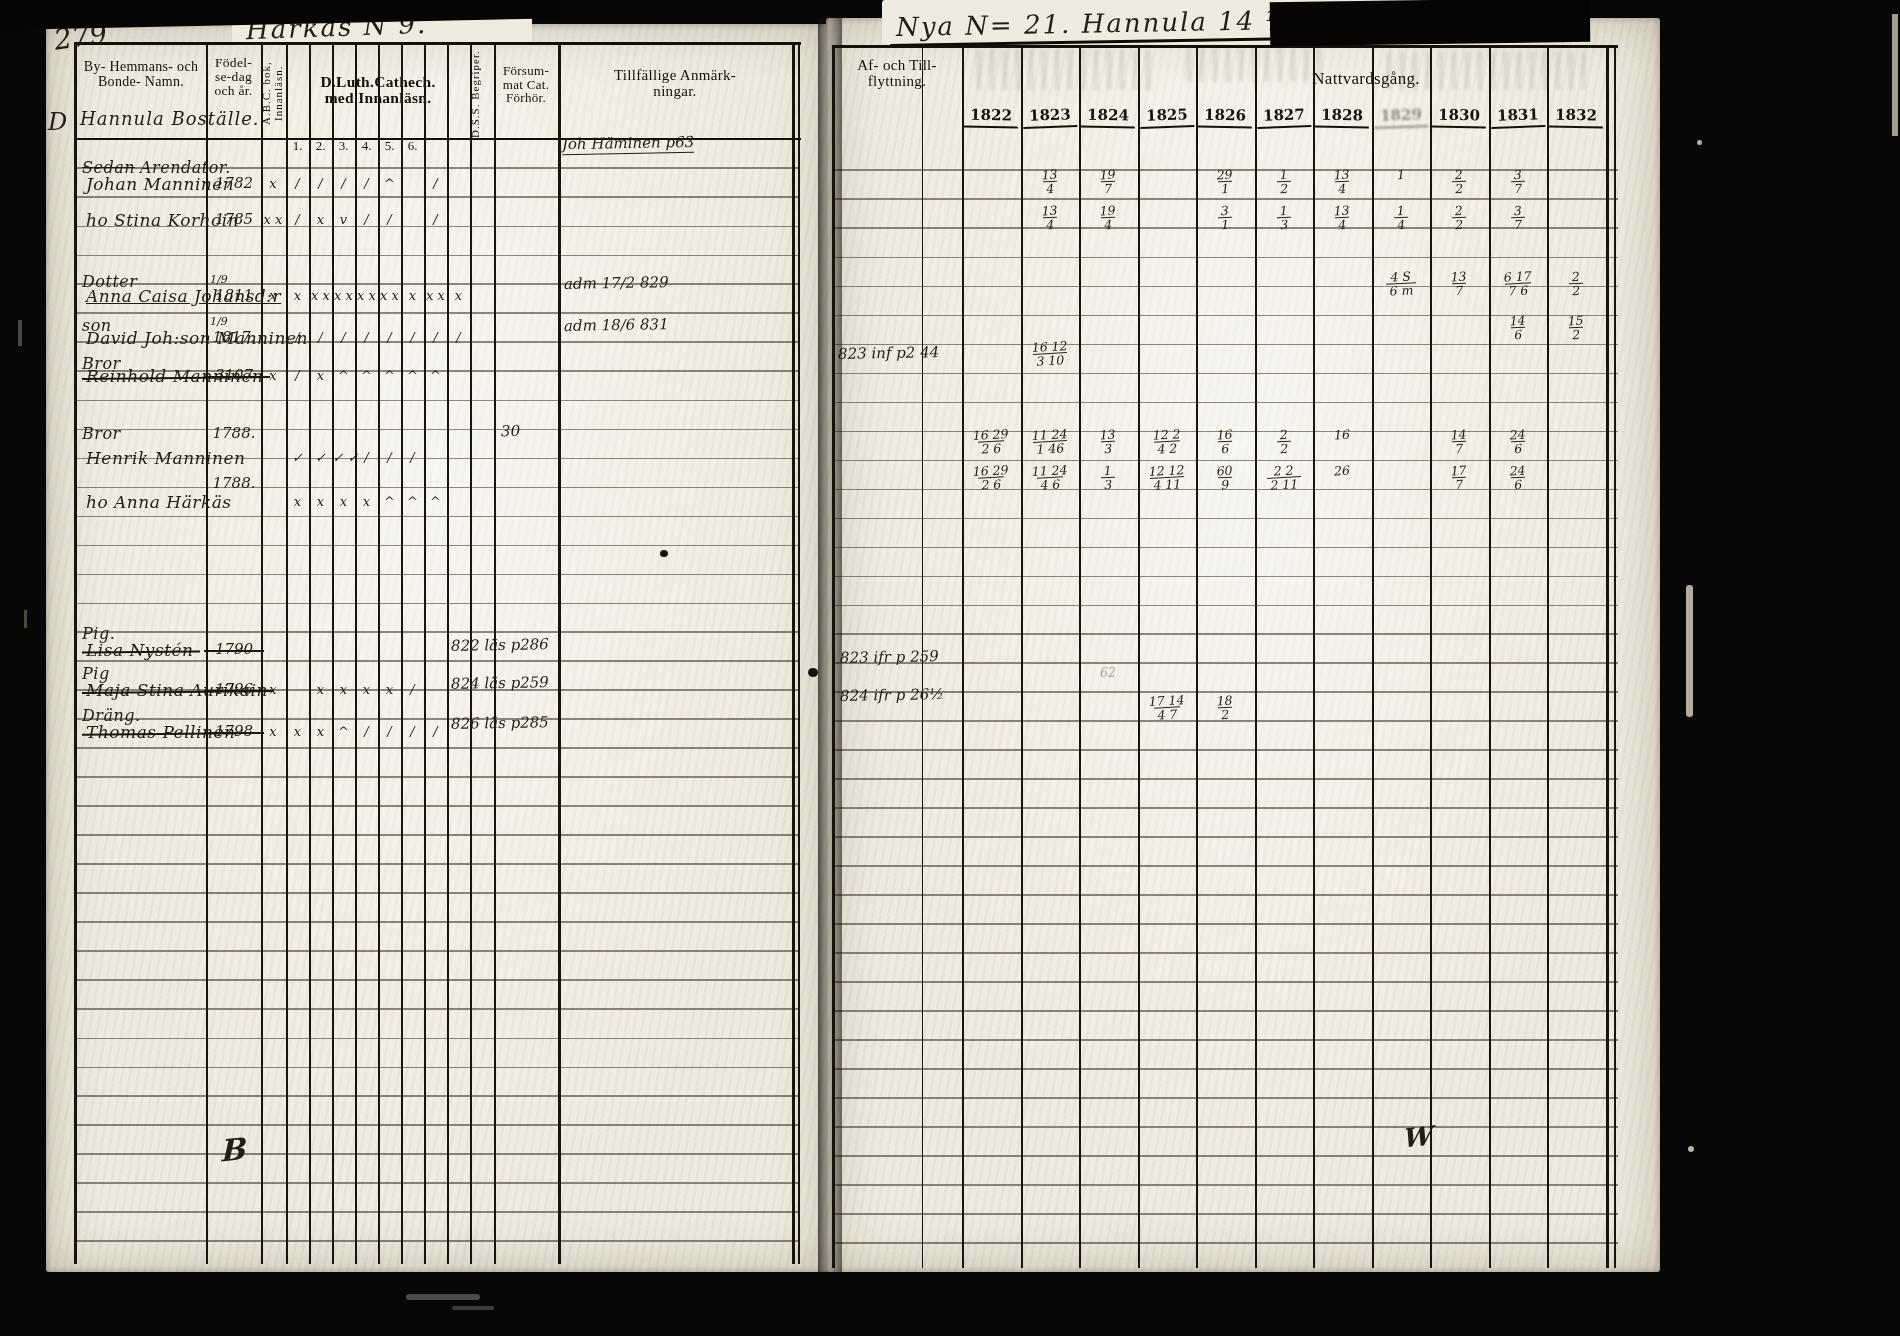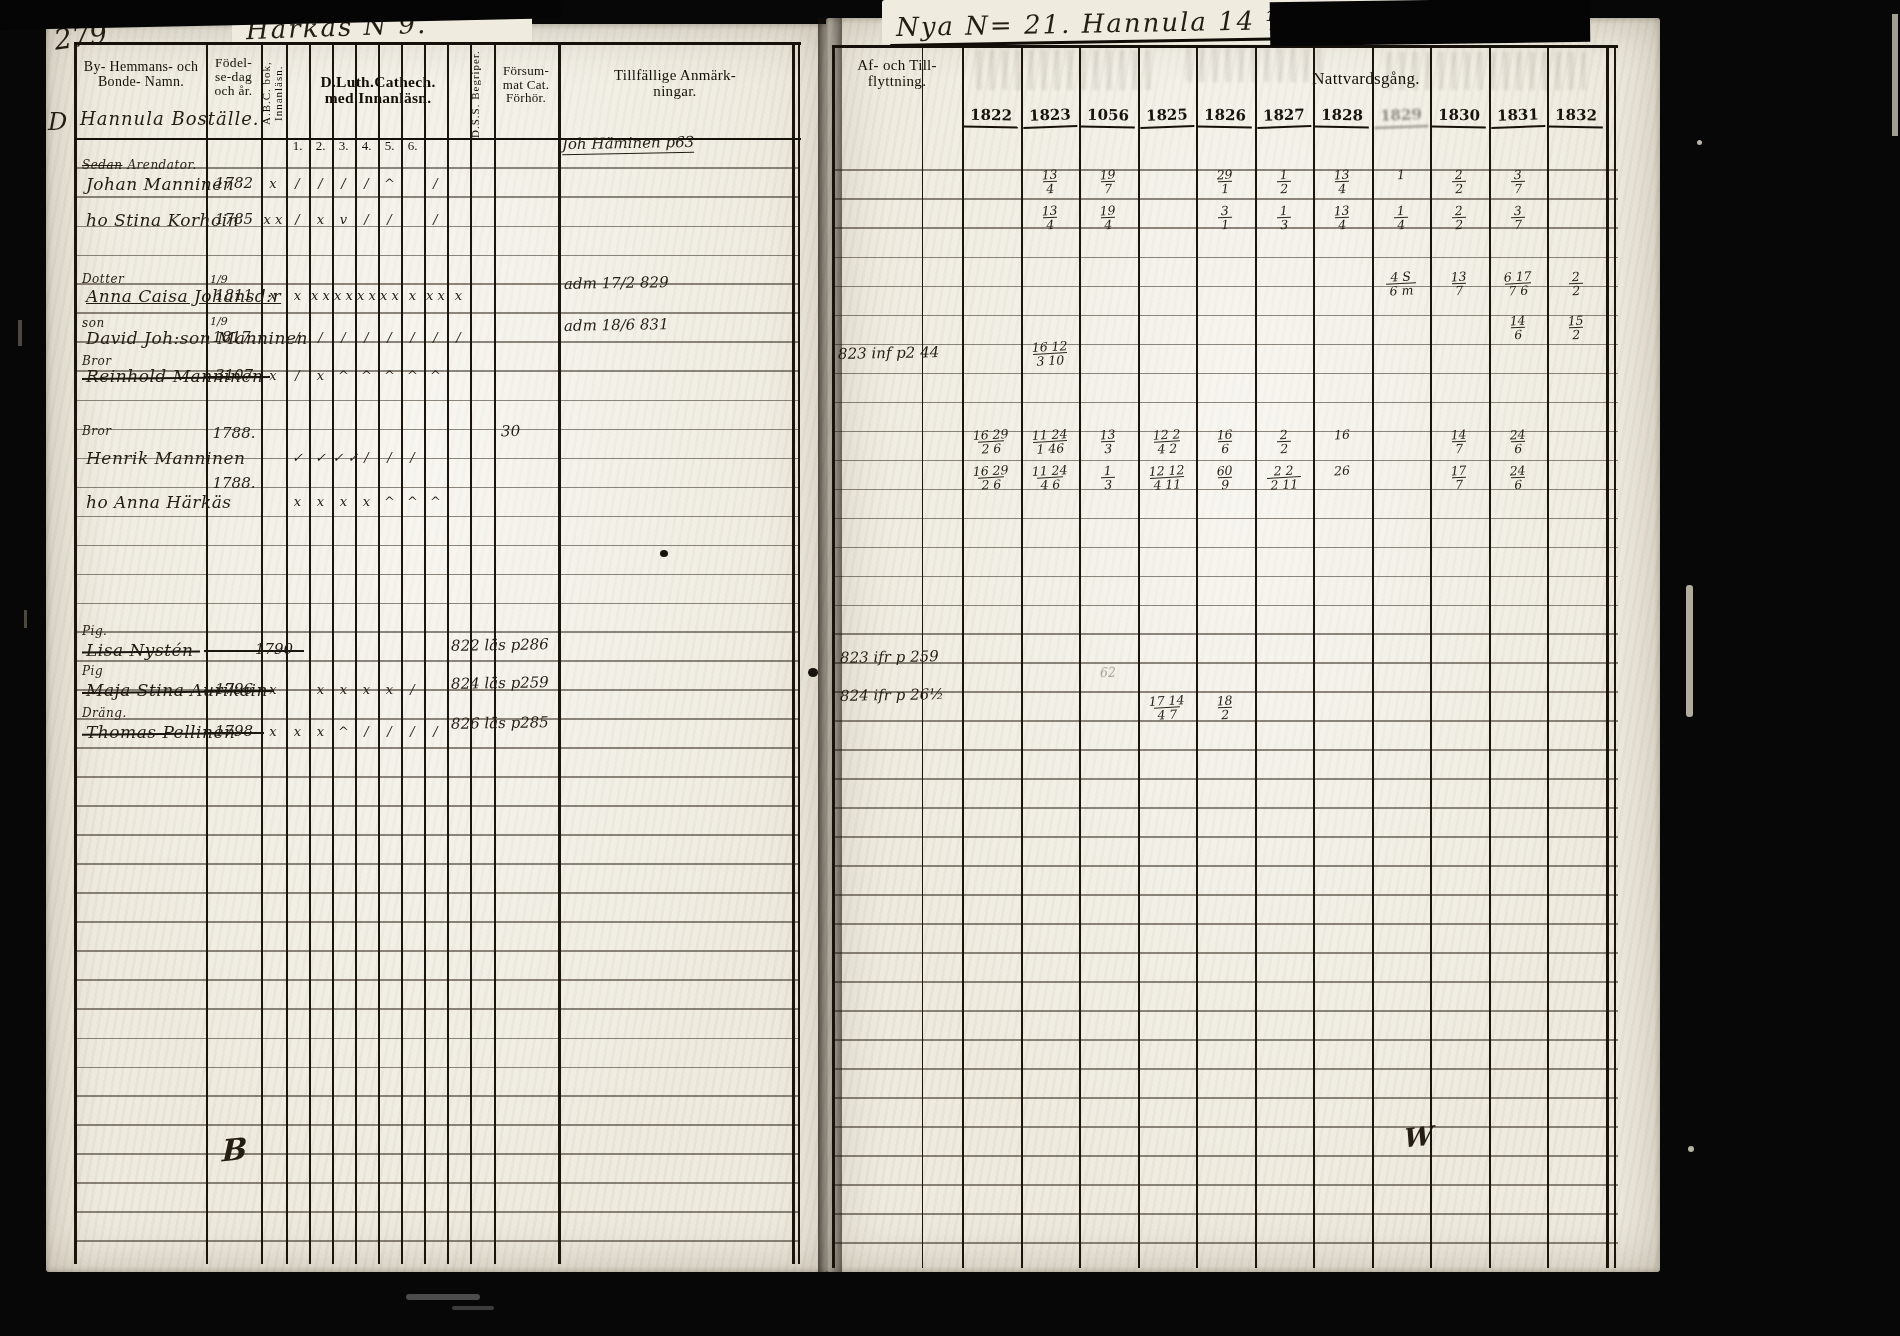--- a/index.html
+++ b/index.html
@@ -22,21 +22,21 @@
       color:#141007;line-height:1.05;letter-spacing:.3px;}
   .vert{position:absolute;writing-mode:vertical-rl;transform:rotate(180deg);
       font-size:11px;text-align:center;color:#141007;letter-spacing:1px;}
   .hw{font-family:"DejaVu Serif",serif;font-style:italic;color:#241d14;}
   .pageno{position:absolute;left:8px;top:-4px;font-size:28px;transform:rotate(-8deg);}
   .ltitle{position:absolute;left:200px;top:-12px;font-size:26px;transform:rotate(-2deg);letter-spacing:2px;}
   .rtitle{position:absolute;left:64px;top:-10px;font-size:26px;transform:rotate(-1deg);letter-spacing:2px;
       border-bottom:3px solid #100c06;padding:0 14px 2px 6px;}
   .estate{position:absolute;left:34px;top:84px;font-size:18px;letter-spacing:1px;}
   .mletter{position:absolute;left:2px;top:84px;font-size:24px;}
-  .lab{position:absolute;font-size:12px;letter-spacing:.5px;}
+  .lab{position:absolute;font-size:16px;letter-spacing:.5px;}
   .struckword{text-decoration:line-through;margin-right:5px;filter:blur(.3px);}
   .nm{position:absolute;font-size:17px;white-space:nowrap;letter-spacing:.5px;}
   .bir{position:absolute;width:52px;text-align:center;font-size:15px;}
   .bsup{position:absolute;left:2px;top:-13px;font-size:11px;font-style:italic;}
   .strike::after{content:"";position:absolute;left:-4px;right:-6px;top:54%;height:2px;
       background:#1c1710;transform:rotate(-.6deg);}
   .strike2::after{content:"";position:absolute;left:-4px;right:-4px;top:54%;height:2px;
       background:#1c1710;}
   .mk{position:absolute;width:22px;text-align:center;font-size:13px;white-space:nowrap;}
   .note{position:absolute;font-size:15px;white-space:nowrap;transform:rotate(-1deg);}
@@ -185,21 +185,21 @@
       <div class="nm hw" style="left:40px;top:468px;">ho Anna Härkäs</div>
       <div class="mk hw" style="left:240.5px;top:470px;">x</div>
       <div class="mk hw" style="left:263.5px;top:470px;">x</div>
       <div class="mk hw" style="left:286.5px;top:470px;">x</div>
       <div class="mk hw" style="left:309.5px;top:470px;">x</div>
       <div class="mk hw" style="left:332.5px;top:470px;">^</div>
       <div class="mk hw" style="left:355.5px;top:470px;">^</div>
       <div class="mk hw" style="left:378.5px;top:470px;">^</div>
       <div class="lab hw" style="left:36px;top:600px;"><span>Pig.</span></div>
       <div class="nm hw strike" style="left:40px;top:616px;">Lisa Nystén</div>
-      <div class="bir hw strike2" style="left:162px;top:616px;padding-left:40px;">1790</div>
+      <div class="bir hw strike2" style="left:162px;top:616px;">1790</div>
       <div class="lab hw" style="left:36px;top:640px;"><span>Pig</span></div>
       <div class="nm hw strike" style="left:40px;top:656px;">Maja Stina Aurikain</div>
       <div class="bir hw strike2" style="left:162px;top:656px;">1796</div>
       <div class="mk hw" style="left:216px;top:658px;">x</div>
       <div class="mk hw" style="left:263.5px;top:658px;">x</div>
       <div class="mk hw" style="left:286.5px;top:658px;">x</div>
       <div class="mk hw" style="left:309.5px;top:658px;">x</div>
       <div class="mk hw" style="left:332.5px;top:658px;">x</div>
       <div class="mk hw" style="left:355.5px;top:658px;">/</div>
       <div class="lab hw" style="left:36px;top:682px;"><span>Dräng.</span></div>
@@ -249,21 +249,21 @@
       <div class="vl" style="left:487px;top:27px;width:2px;height:1223px;"></div>
       <div class="vl" style="left:546px;top:27px;width:2px;height:1223px;"></div>
       <div class="vl" style="left:604px;top:27px;width:2px;height:1223px;"></div>
       <div class="vl" style="left:663px;top:27px;width:2px;height:1223px;"></div>
       <div class="vl" style="left:721px;top:27px;width:2px;height:1223px;"></div>
       <div class="vl" style="left:780px;top:27px;width:3px;height:1223px;"></div>
       <div class="vl" style="left:788px;top:27px;width:1.5px;height:1223px;"></div>
       <div class="hl" style="left:6px;top:27px;width:786px;height:3px;"></div>
       <div class="year" style="left:138px;transform:rotate(1deg);">1822</div>
       <div class="year" style="left:196.5px;transform:rotate(-2deg);">1823</div>
-      <div class="year" style="left:255px;transform:rotate(1deg);">1056</div>
+      <div class="year" style="left:255px;transform:rotate(1deg);">1824</div>
       <div class="year" style="left:313.5px;transform:rotate(-2deg);">1825</div>
       <div class="year" style="left:372px;transform:rotate(1deg);">1826</div>
       <div class="year" style="left:430.5px;transform:rotate(-2deg);">1827</div>
       <div class="year" style="left:489px;transform:rotate(1deg);">1828</div>
       <div class="year smudged" style="left:547.5px;transform:rotate(-2deg);">1829</div>
       <div class="year" style="left:606px;transform:rotate(1deg);">1830</div>
       <div class="year" style="left:664.5px;transform:rotate(-2deg);">1831</div>
       <div class="year" style="left:723px;transform:rotate(1deg);">1832</div>
       <div class="note hw" style="left:12px;top:326px;">823 inf p2 44</div>
       <div class="note hw" style="left:14px;top:630px;">823 ifr p 259</div>

